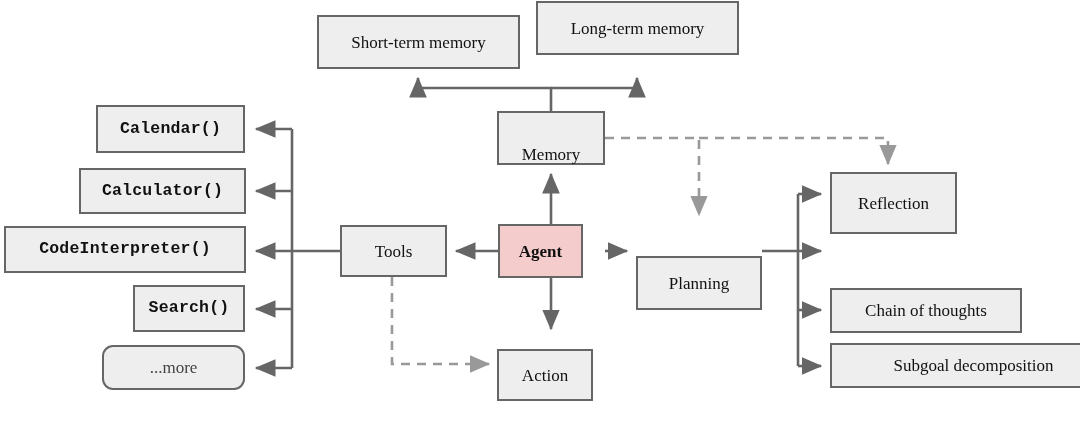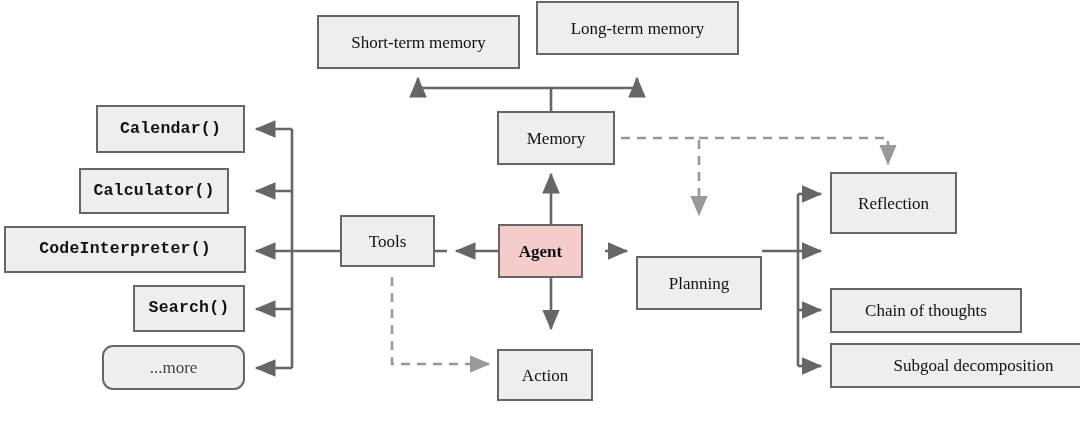--- a/index.html
+++ b/index.html
@@ -86,45 +86,45 @@
   </svg>
 
   <div class="node" style="left:317px;top:15px;width:203px;height:54px;">
     <span>Short-term memory</span>
   </div>
 
   <div class="node" style="left:536px;top:1px;width:203px;height:54px;">
     <span>Long-term memory</span>
   </div>
 
-  <div class="node" style="left:497px;top:111px;width:118px;height:54px;">
+  <div class="node" style="left:497px;top:111px;width:108px;height:54px;align-items:flex-end;">
     <span>Memory</span>
   </div>
 
   <div class="node accent" style="left:498px;top:224px;width:85px;height:54px;">
     <span>Agent</span>
   </div>
 
-  <div class="node" style="left:340px;top:215px;width:95px;height:52px;">
+  <div class="node" style="left:340px;top:225px;width:107px;height:52px;">
     <span>Tools</span>
   </div>
 
   <div class="node" style="left:636px;top:224px;width:126px;height:54px;margin-top:32px;">
     <span>Planning</span>
   </div>
 
   <div class="node" style="left:497px;top:349px;width:96px;height:52px;">
     <span>Action</span>
   </div>
 
   <div class="node mono" style="left:96px;top:105px;width:149px;height:48px;">
     <span>Calendar()</span>
   </div>
 
-  <div class="node mono" style="left:79px;top:168px;width:150px;height:46px;">
+  <div class="node mono" style="left:79px;top:168px;width:167px;height:46px;">
     <span>Calculator()</span>
   </div>
 
   <div class="node mono" style="left:4px;top:226px;width:242px;height:47px;align-items:center;">
     <span>CodeInterpreter()</span>
   </div>
 
   <div class="node mono" style="left:133px;top:285px;width:112px;height:47px;">
     <span>Search()</span>
   </div>

